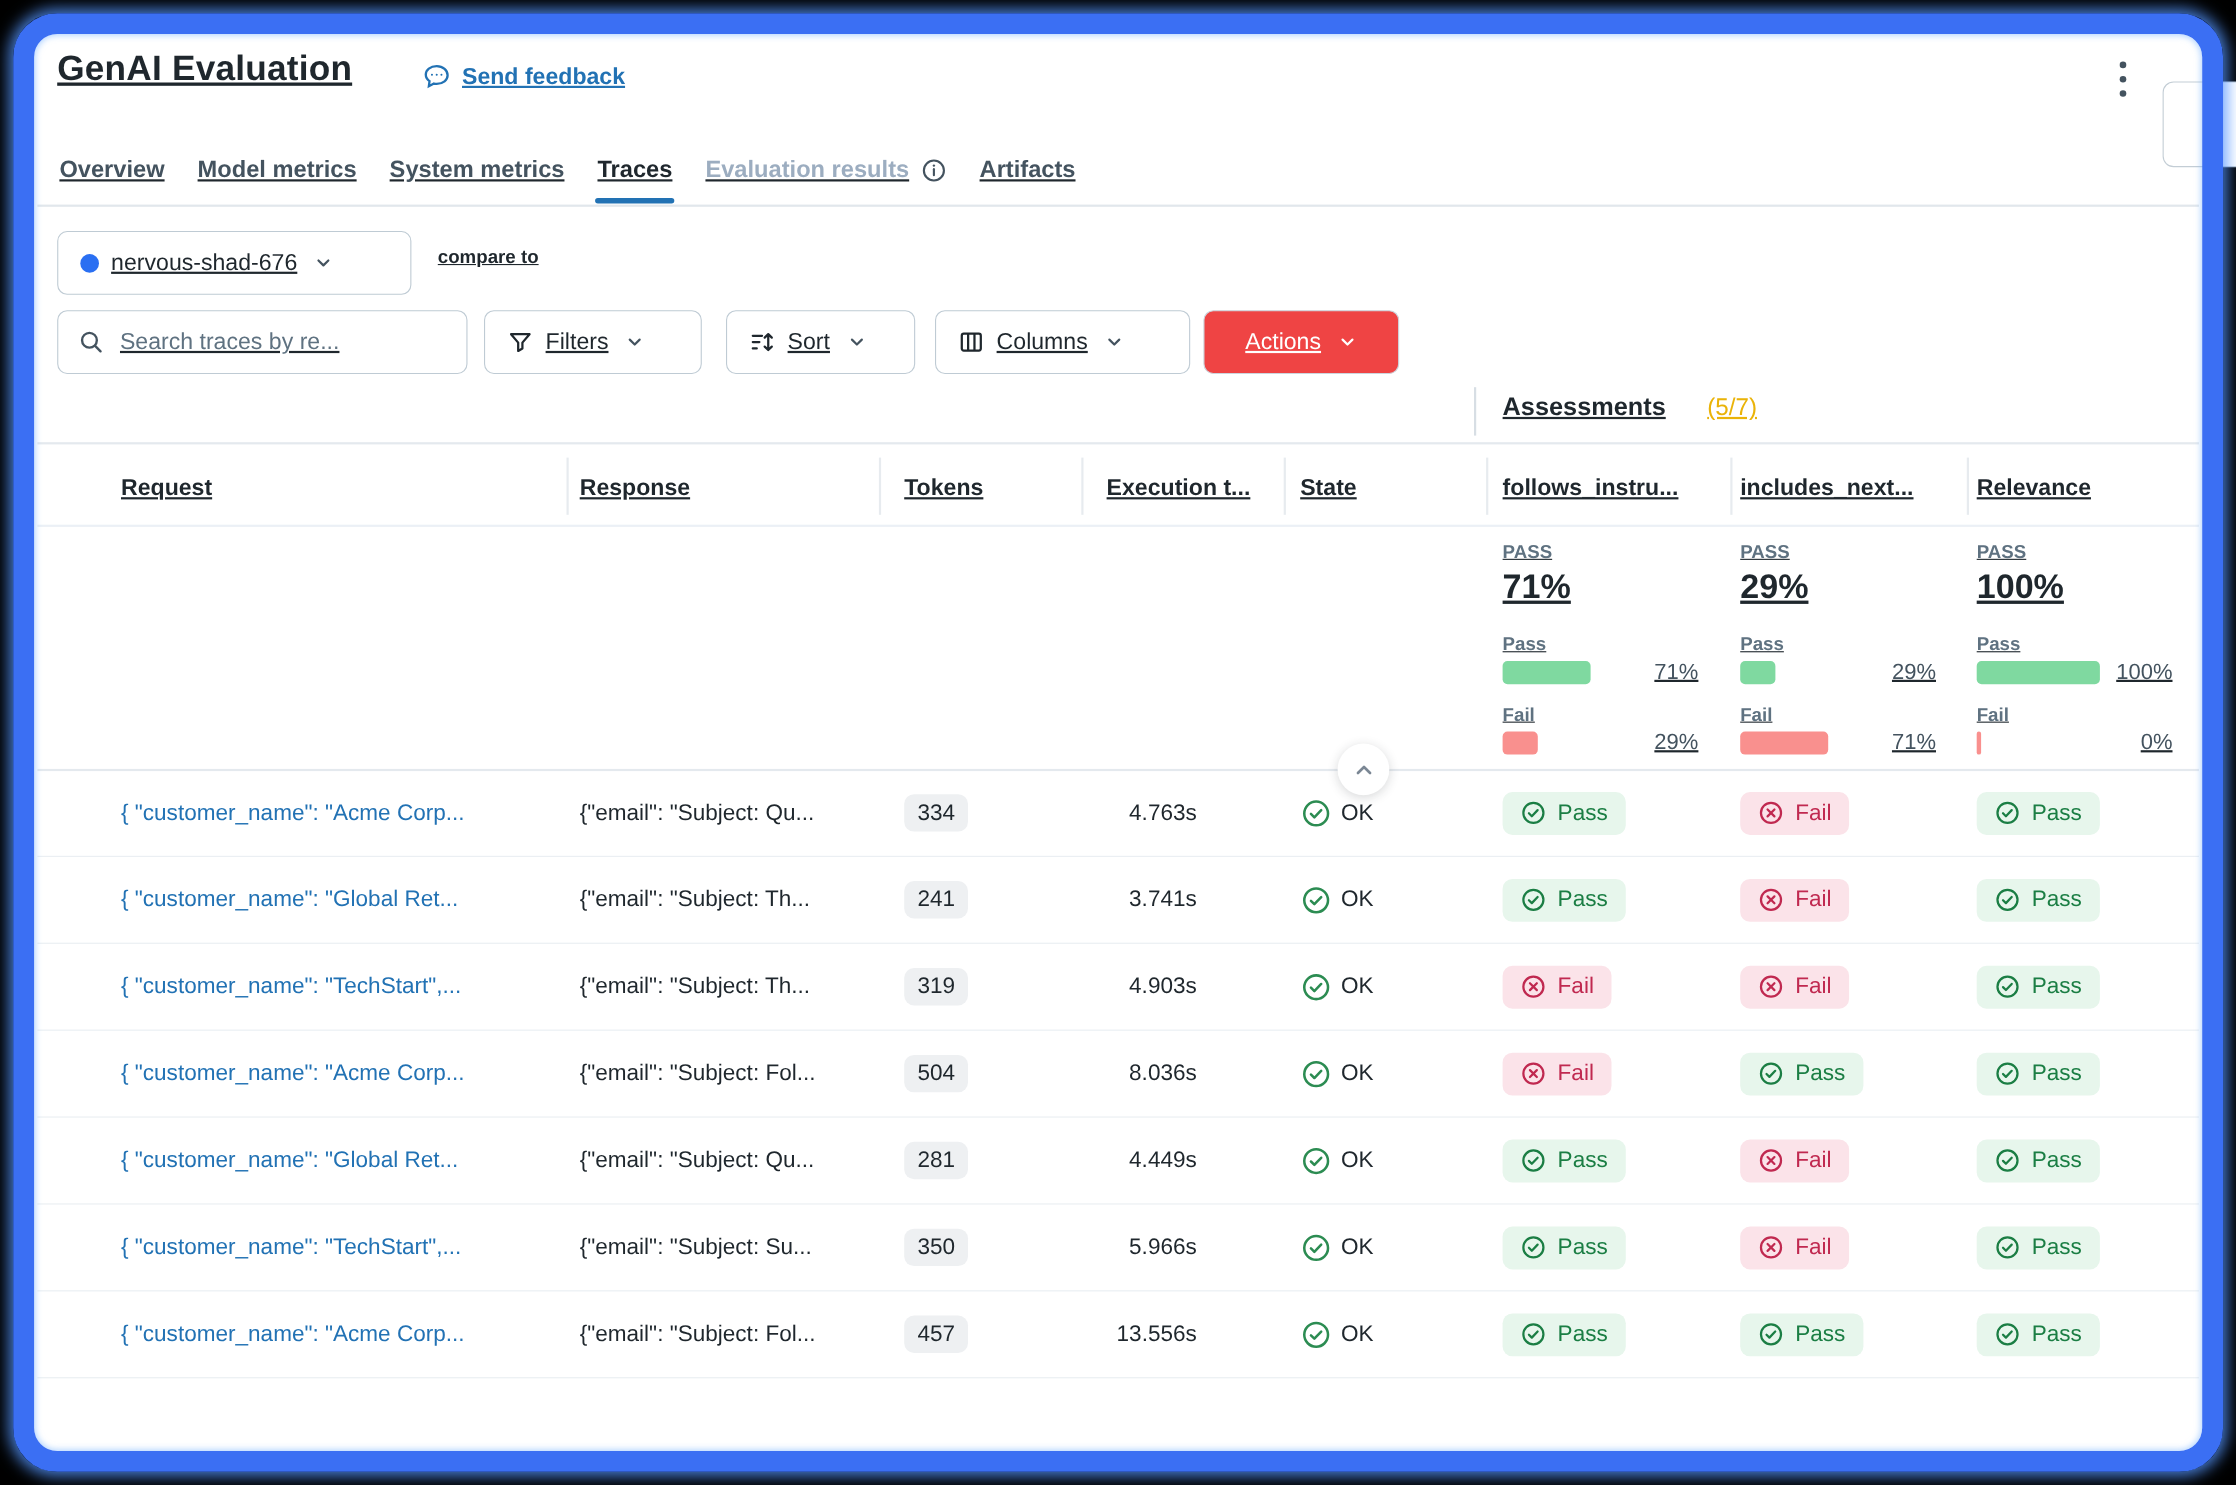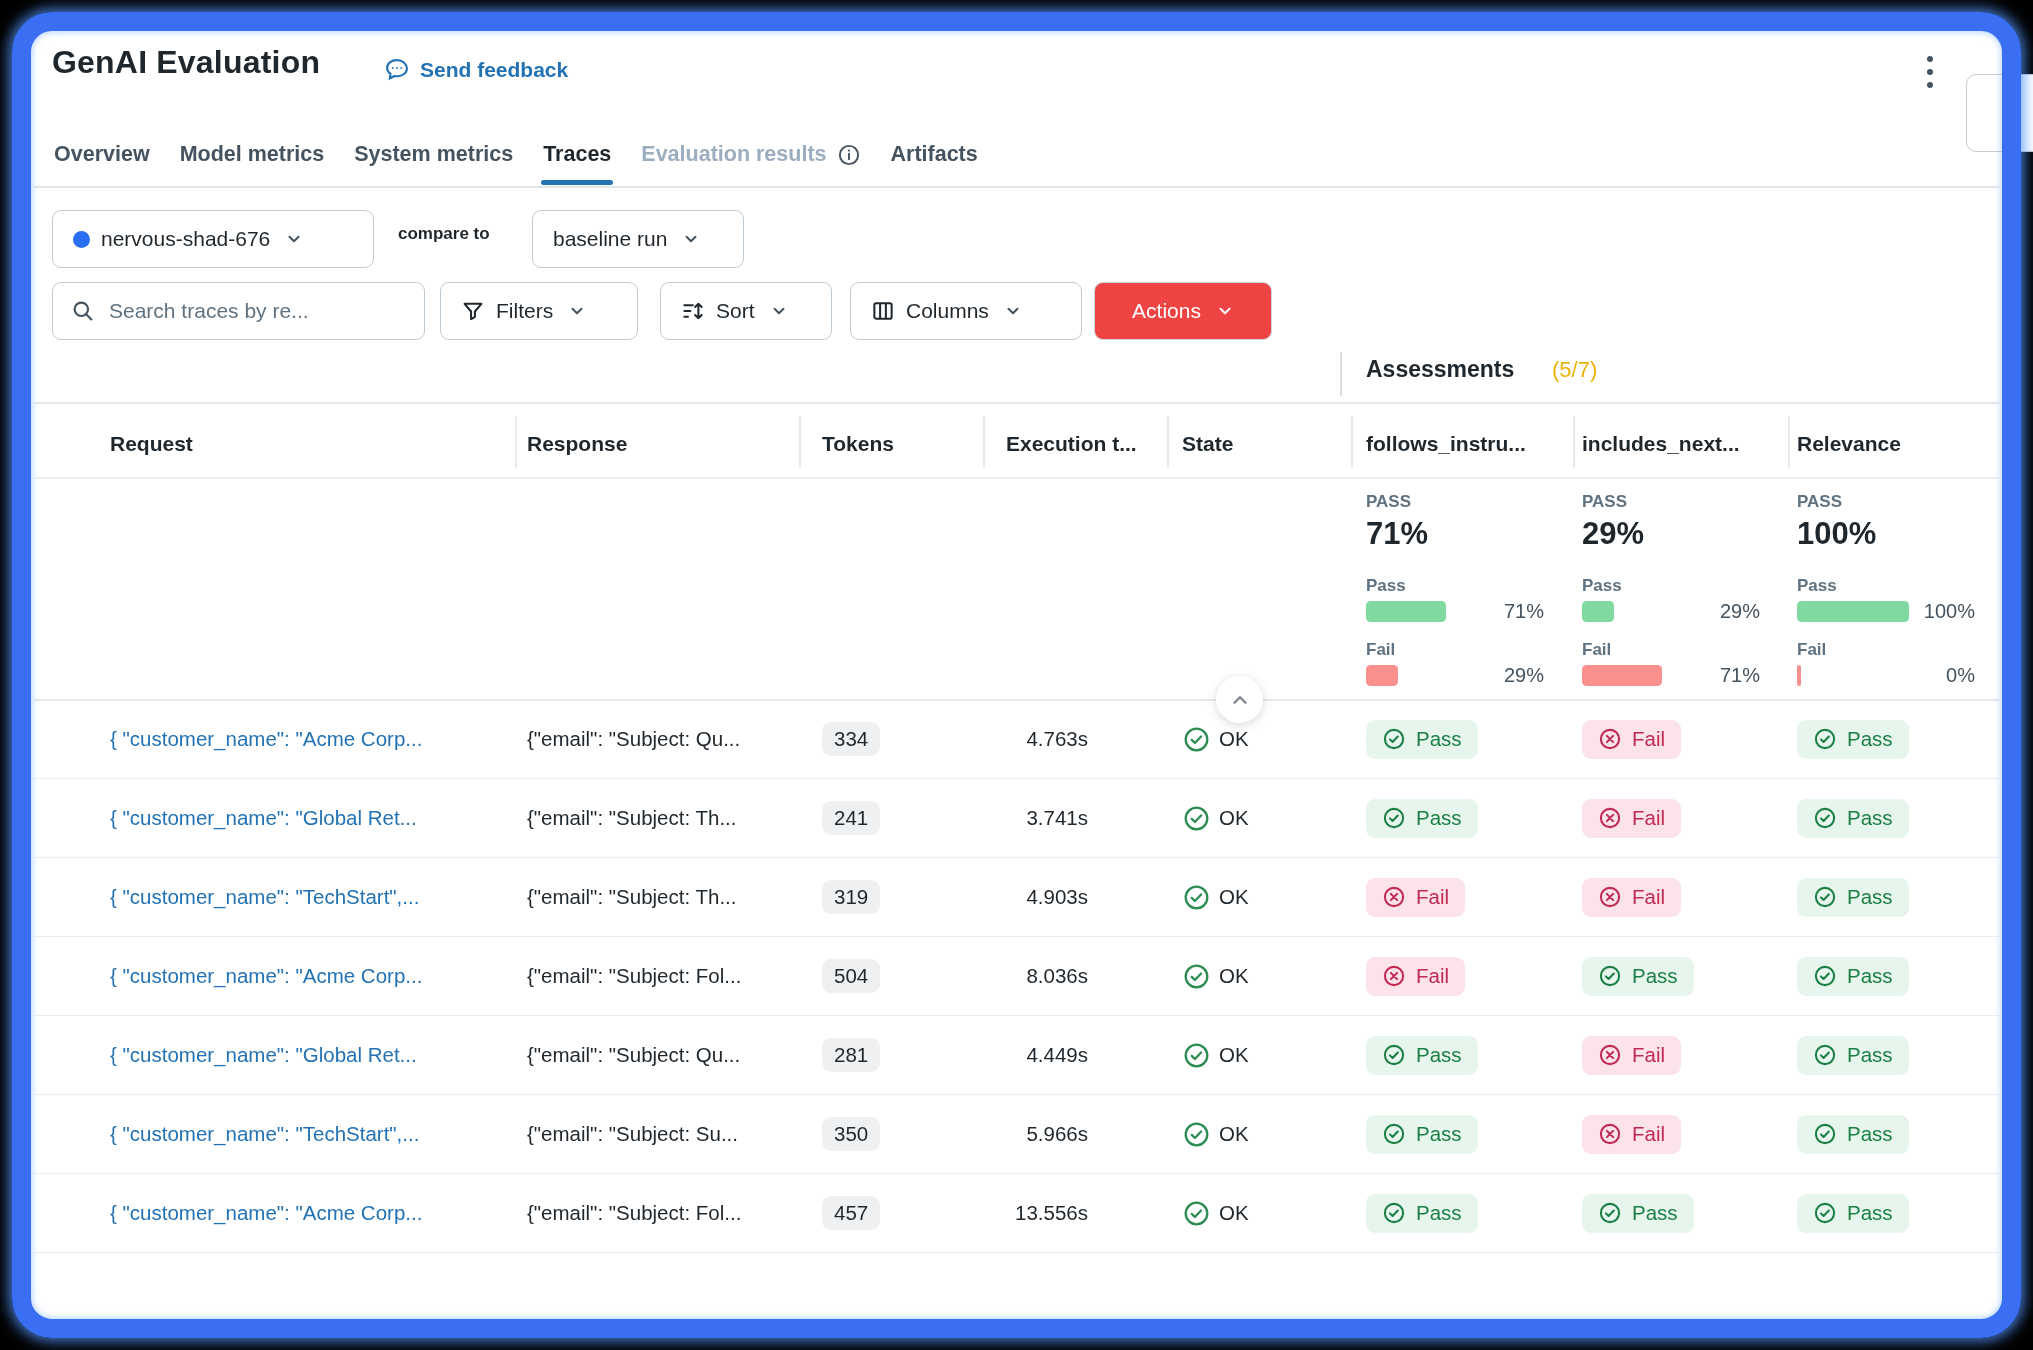--- a/index.html
+++ b/index.html
@@ -1,21 +1,21 @@
 <!DOCTYPE html>
 <html><head>
 <meta charset="utf-8">
 <style>
   html,body{margin:0;padding:0;background:#000;}
   .canvas{position:relative;width:2033px;height:1350px;overflow:hidden;background:#000;
           font-family:"Liberation Sans","DejaVu Sans",sans-serif;color:#1f272d;}
   .page-bg{position:absolute;left:14px;top:14px;right:14px;bottom:14px;background:#fff;border-radius:38px;}
   .frame-overlay{position:absolute;left:12px;top:12px;right:12px;bottom:12px;border:19px solid #3b6ff3;
                  border-radius:40px;pointer-events:none;box-shadow:0 0 14px 3px rgba(86,150,255,.85), inset 0 0 6px 1px rgba(120,180,255,.6);z-index:50;}
-  .abs{position:absolute;}
+  .abs{position:absolute;text-decoration:underline;}
   
   .title{left:52px;top:44px;font-size:32px;font-weight:700;letter-spacing:.2px;}
   .feedback{left:383px;top:56px;display:flex;align-items:center;gap:9px;color:#2272b4;font-size:21px;font-weight:600;cursor:pointer;}
   .kebab{left:1908px;top:48px;width:44px;height:48px;display:flex;flex-direction:column;align-items:center;justify-content:center;gap:7px;cursor:pointer;}
   .kebab i{width:6px;height:6px;border-radius:50%;background:#44535f;}
   .corner-btn{left:1966px;top:74px;width:90px;height:76px;background:#fff;border:1.5px solid #c3cdd5;border-radius:10px;}
   
   .tabbar-line{left:34px;right:34px;top:186px;height:1.5px;background:#e1e7ec;}
   .tabs{left:52px;top:134px;display:flex;gap:26px;align-items:flex-start;height:54px;}
   .tab{position:relative;font-size:21.5px;font-weight:600;color:#44535f;padding:8px 2px 18px;cursor:pointer;display:flex;align-items:center;gap:10px;white-space:nowrap;}
@@ -132,28 +132,20 @@
   <div class="abs btn" style="left:52px;top:210px;width:322px;">
     <span class="run-dot"></span>
     <span>nervous-shad-676</span>
     <span class="chev">
       <svg width="18" height="18" viewBox="0 0 20 20" fill="none" stroke="currentColor" stroke-width="2.2" stroke-linecap="round" stroke-linejoin="round">
           <path d="M5 7.5l5 5 5-5"></path>
         </svg>
     </span>
   </div>
   <div class="abs compare-label">compare to</div>
-  <div class="abs btn" style="left:532px;top:210px;width:212px;">
-    <span>baseline run</span>
-    <span class="chev">
-      <svg width="18" height="18" viewBox="0 0 20 20" fill="none" stroke="currentColor" stroke-width="2.2" stroke-linecap="round" stroke-linejoin="round">
-          <path d="M5 7.5l5 5 5-5"></path>
-        </svg>
-    </span>
-  </div>
 
   <div class="abs search">
     <span class="mag">
       <svg width="24" height="24" viewBox="0 0 20 20" fill="none" stroke="#44535f" stroke-width="1.8" stroke-linecap="round">
           <circle cx="8.6" cy="8.6" r="5.6"></circle>
           <line x1="12.9" y1="12.9" x2="17" y2="17"></line>
         </svg>
     </span>
     <input type="text" placeholder="Search traces by re..." style="">
   </div>

